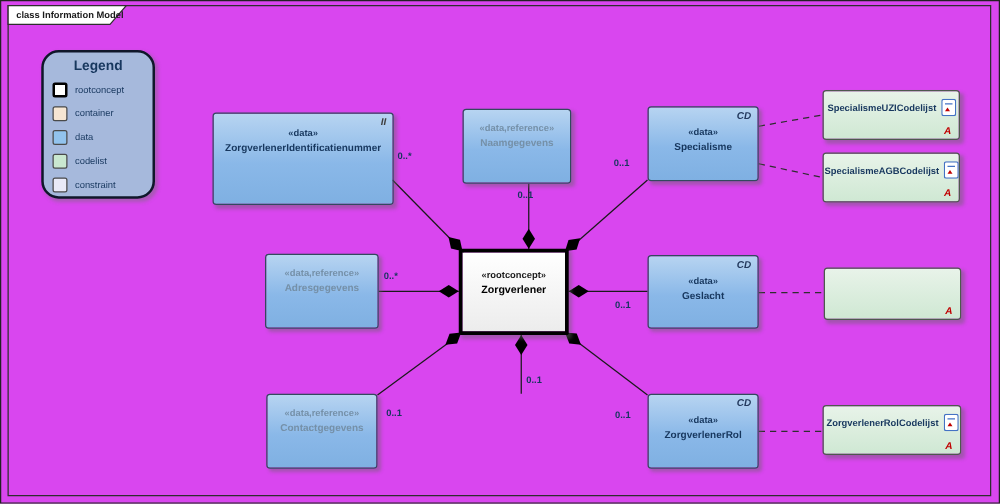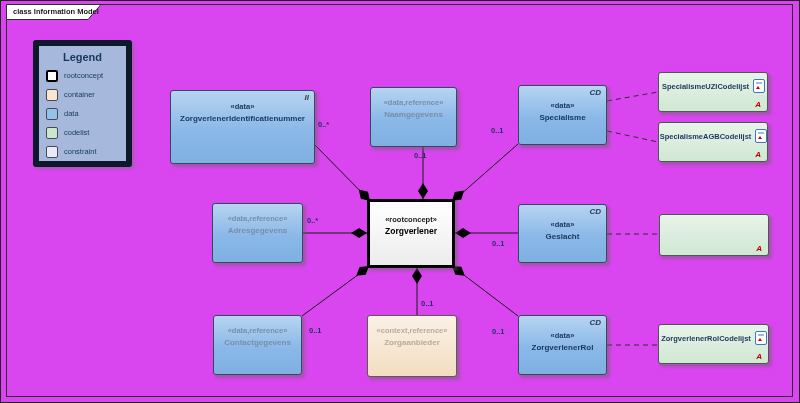--- a/index.html
+++ b/index.html
@@ -12,21 +12,21 @@
   .wires { position:absolute; left:0; top:0; pointer-events:none; }
 
   .tab-text {
     position:absolute; left:13px; top:7px;
     font-size:7.5px; font-weight:bold; color:#1a1a1a; white-space:nowrap;
   }
 
   
   .legend {
     position:absolute; left:33px; top:40px; width:87px; height:115px;
-    background:#a6b9dc; border:6px solid #0f172a; border-radius:3px;
+    background:#a6b9dc; border:2px solid #0f172a; border-radius:14px;
     box-shadow:2px 2px 3px rgba(110,110,110,.45);
   }
   .legend-title { margin-top:5px; text-align:center; font-size:11px; font-weight:bold; color:#17375e; }
   .legend-item { display:flex; align-items:center; gap:6px; margin:6px 0 0 7px; height:13px; }
   .legend-item:first-of-type { margin-top:7px; }
   .swatch { width:12px; height:12px; border:1px solid #4a4a4a; border-radius:2px; background:#fff; box-sizing:border-box; }
   .swatch.sw-rootconcept { border:2px solid #000; background:#ffffff; }
   .swatch.sw-container  { background:#f7e6d3; }
   .swatch.sw-data       { background:#92c3ed; }
   .swatch.sw-codelist   { background:#c9e7cf; }
@@ -172,24 +172,20 @@
     <span class="marker">CD</span>
     <div class="stereo">«data»</div>
     <div class="nname">Geslacht</div>
   </div>
 
   <div class="node data ref" style="left:213px;top:315px;width:89px;height:60px;padding-top:9px">
     <div class="stereo">«data,reference»</div>
     <div class="nname">Contactgegevens</div>
   </div>
 
-  <div class="node container-node" style="left:367px;top:315px;width:90px;height:62px;padding-top:9px">
-    <div class="stereo">«context,reference»</div>
-    <div class="nname">Zorgaanbieder</div>
-  </div>
 
   <div class="node data" style="left:518px;top:315px;width:89px;height:60px;padding-top:14px">
     <span class="marker">CD</span>
     <div class="stereo">«data»</div>
     <div class="nname">ZorgverlenerRol</div>
   </div>
 
   <div class="node codelist" style="left:658px;top:72px;width:110px;height:40px">
     <div class="cl-body">
       <span class="cl-name">SpecialismeUZICodelijst</span>

